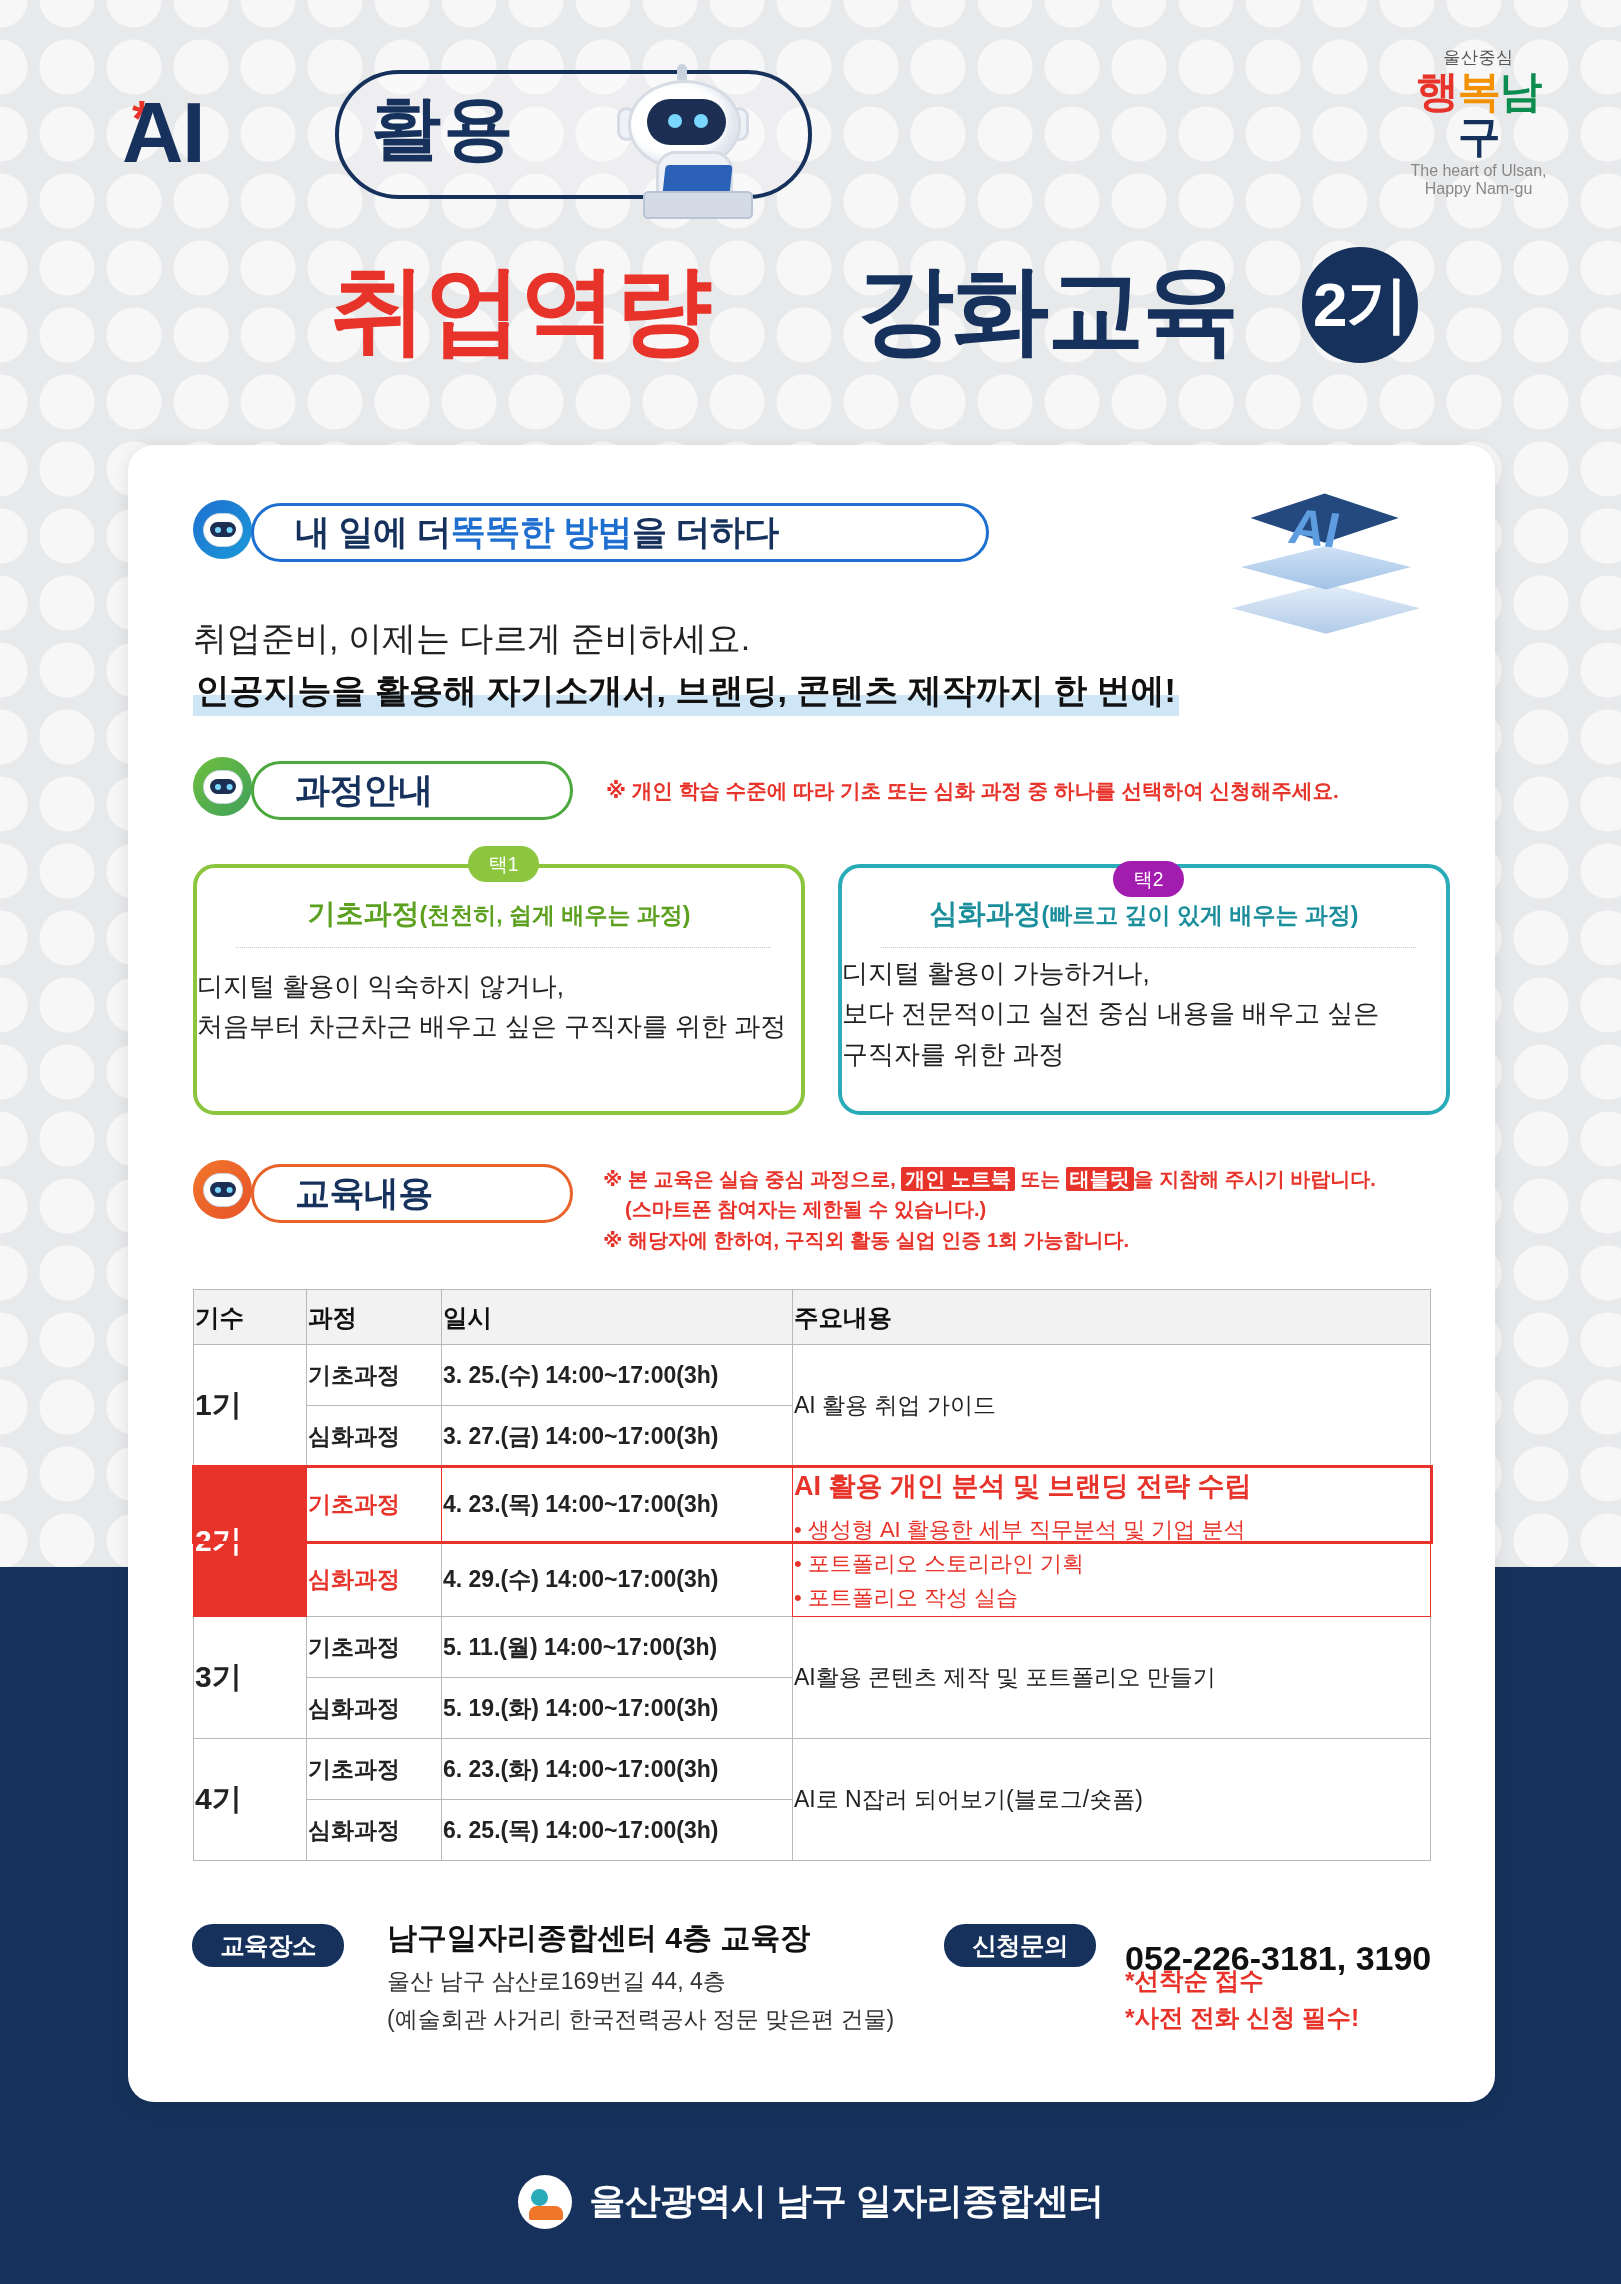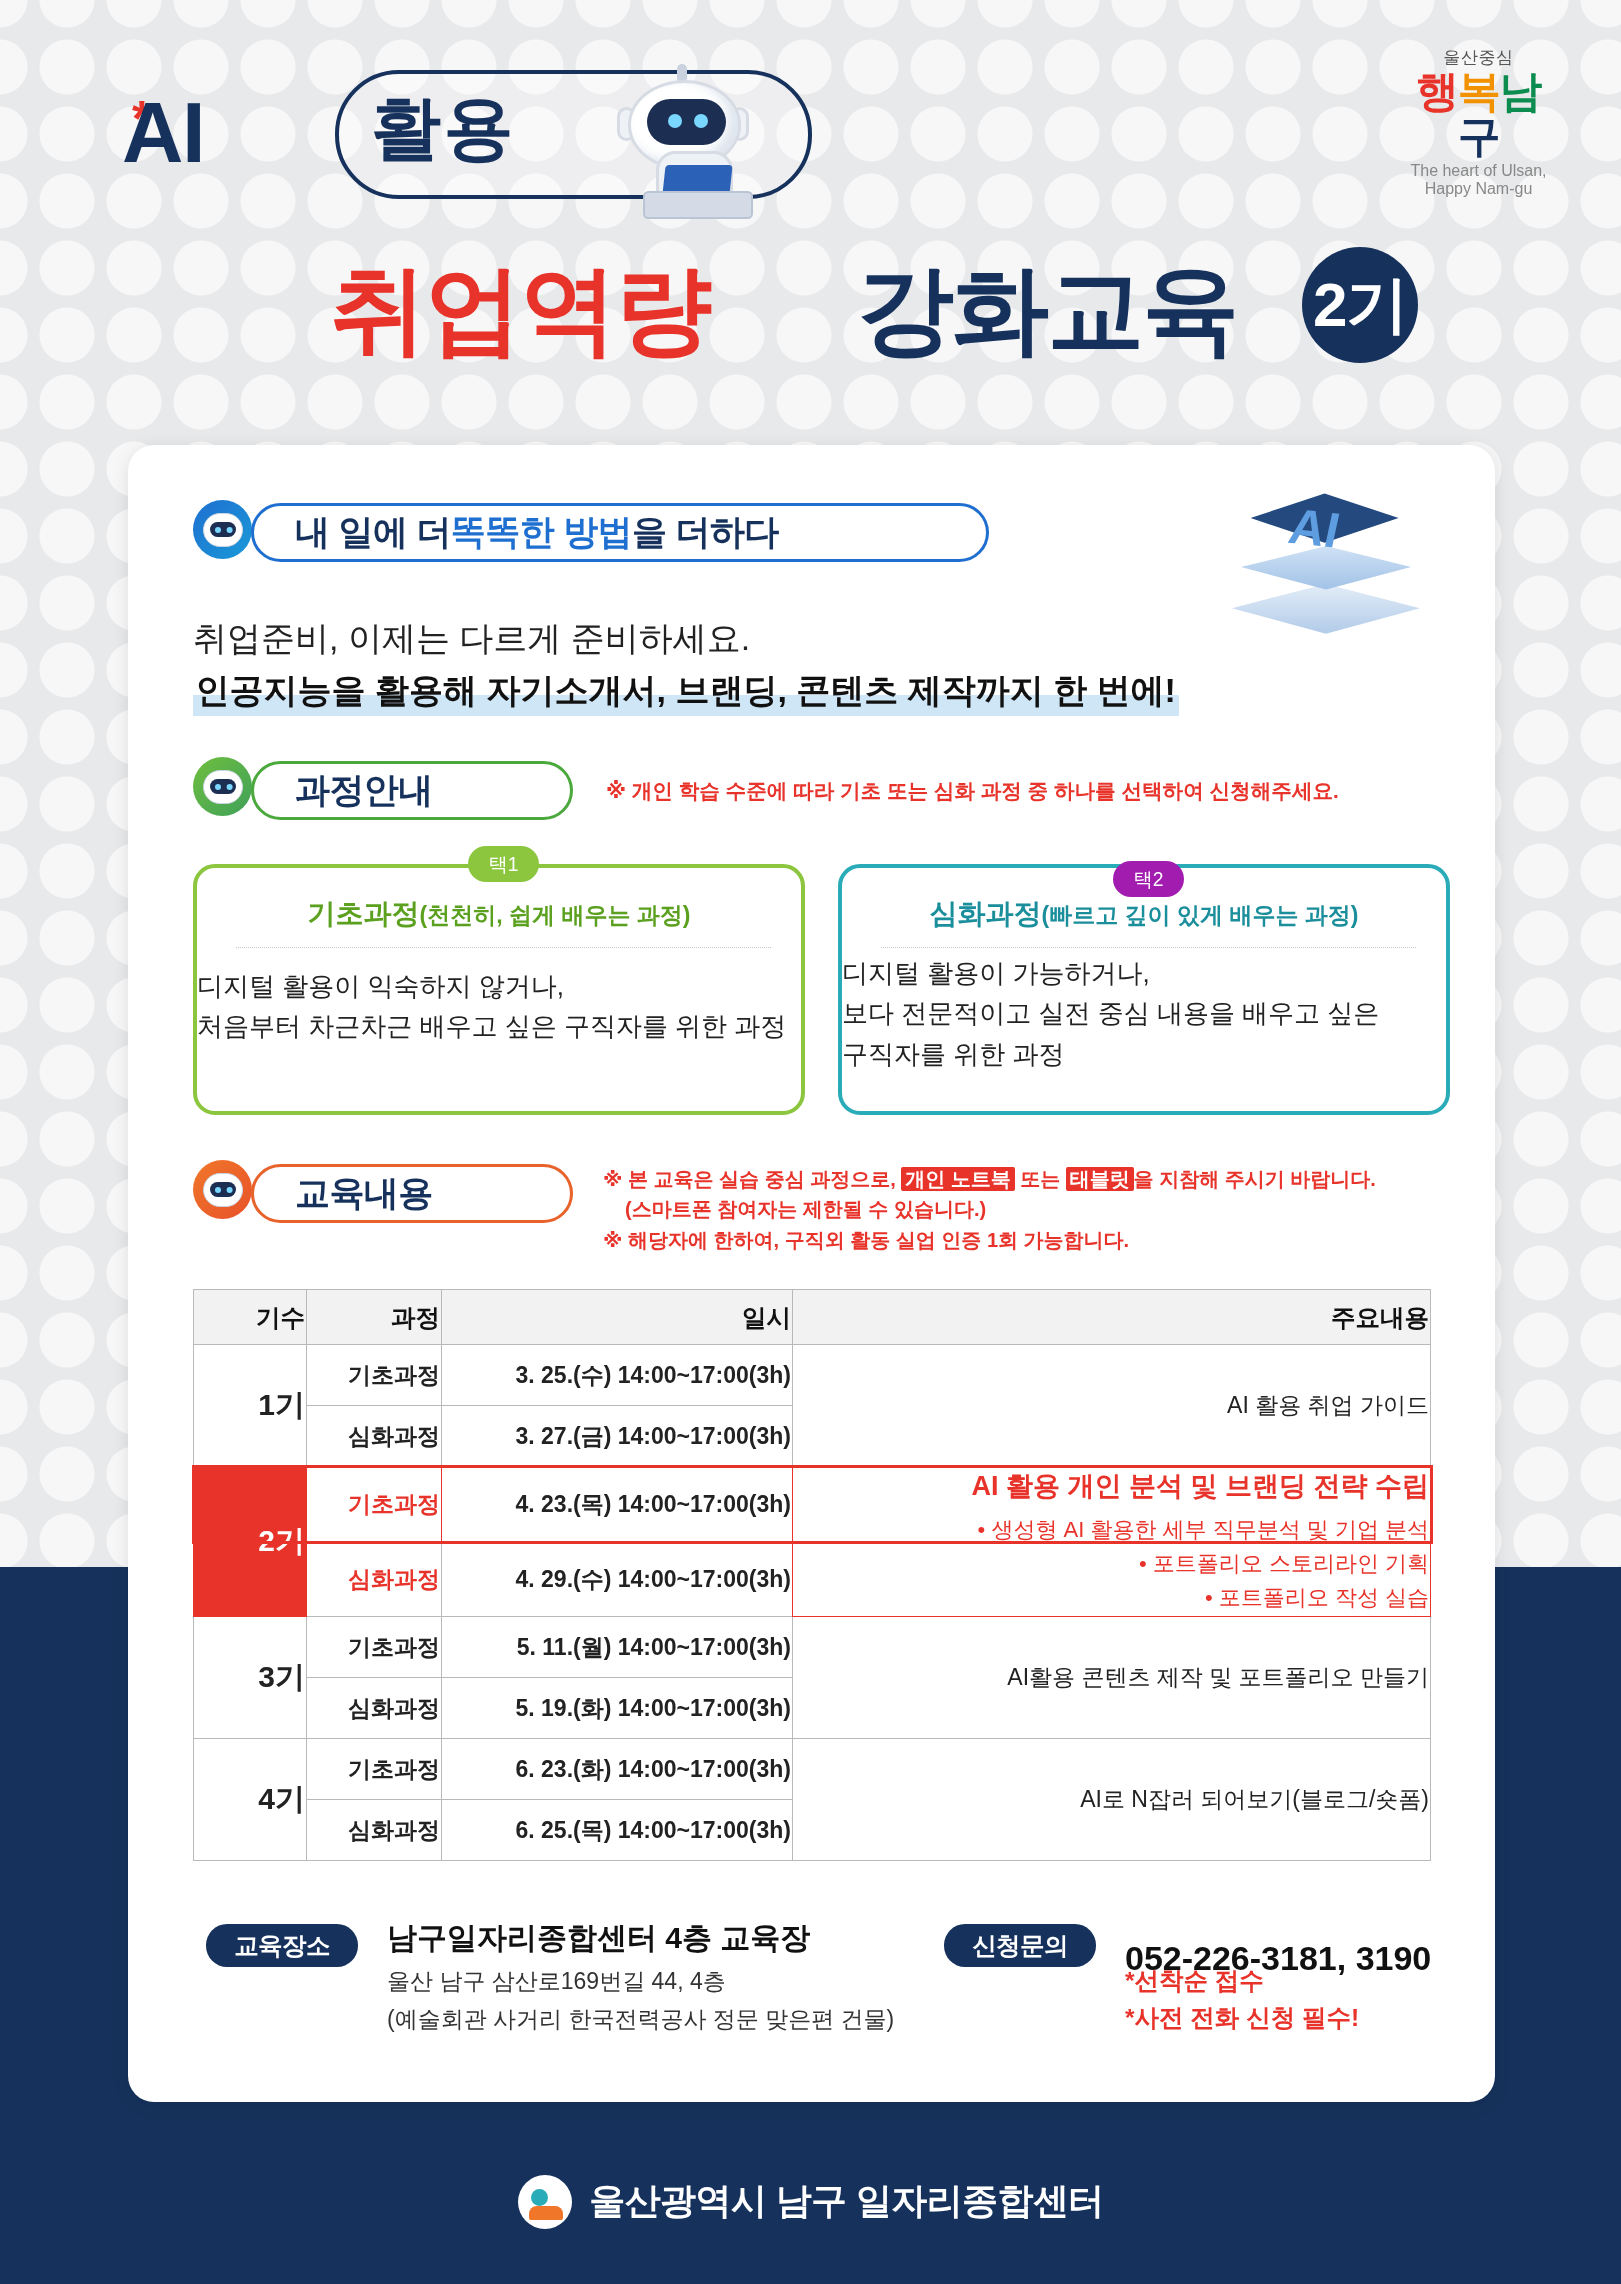--- a/index.html
+++ b/index.html
@@ -255,21 +255,21 @@
   .b3-notes .mark { background: #e8332a; color: #fff; padding: 0.6px 3.9px; border-radius: 1.9px; }
   .b3-notes .indent { padding-left: 22px; display: block; }
 
   
   table.schedule {
     position: absolute; left: 193px; top: 1289px;
     width: 1238px; border-collapse: collapse;
     font-size: 23px; color: #222;
   }
   table.schedule th, table.schedule td {
-    border: 1.3px solid #b9b9b9; text-align: right; vertical-align: middle;
+    border: 1.3px solid #b9b9b9; text-align: left; vertical-align: middle;
   }
   table.schedule thead th {
     background: #f2f2f2; font-size: 24.5px; font-weight: 700; height: 55px; color: #111;
   }
   table.schedule td { height: 61px; }
   .col-gi  { width: 113px; font-size: 30px; font-weight: 800; }
   .col-crs { width: 135px; font-weight: 700; }
   .col-dt  { width: 351px; font-weight: 700; }
   .col-main{ width: 638px; }
   .hl-row .col-gi,
@@ -280,21 +280,21 @@
   .main-hl-list span { color: #e8332a; }
   .red-outline td { border-color: #e8332a !important; }
   .red-outline { outline: 3.9px solid #e8332a; outline-offset: -1.9px; }
 
   
   .info-badge {
     position: absolute; height: 43px; border-radius: 21px;
     background: #16325c; color: #fff; font-size: 24.5px; font-weight: 700;
     display: flex; align-items: center; justify-content: center; letter-spacing: -0.6px;
   }
-  .badge-place { left: 206px; top: 1924px; width: 152px; }
+  .badge-place { left: 192px; top: 1924px; width: 152px; }
   .badge-call  { left: 944px; top: 1924px; width: 152px; }
   .place-title {
     position: absolute; left: 387px; top: 1918px;
     font-size: 30px; font-weight: 800; color: #111; text-align: center;
   }
   .place-line {
     position: absolute; left: 387px; font-size: 23px; color: #333;
   }
   .place-l1 { top: 1966px; }
   .place-l2 { top: 2004px; }

